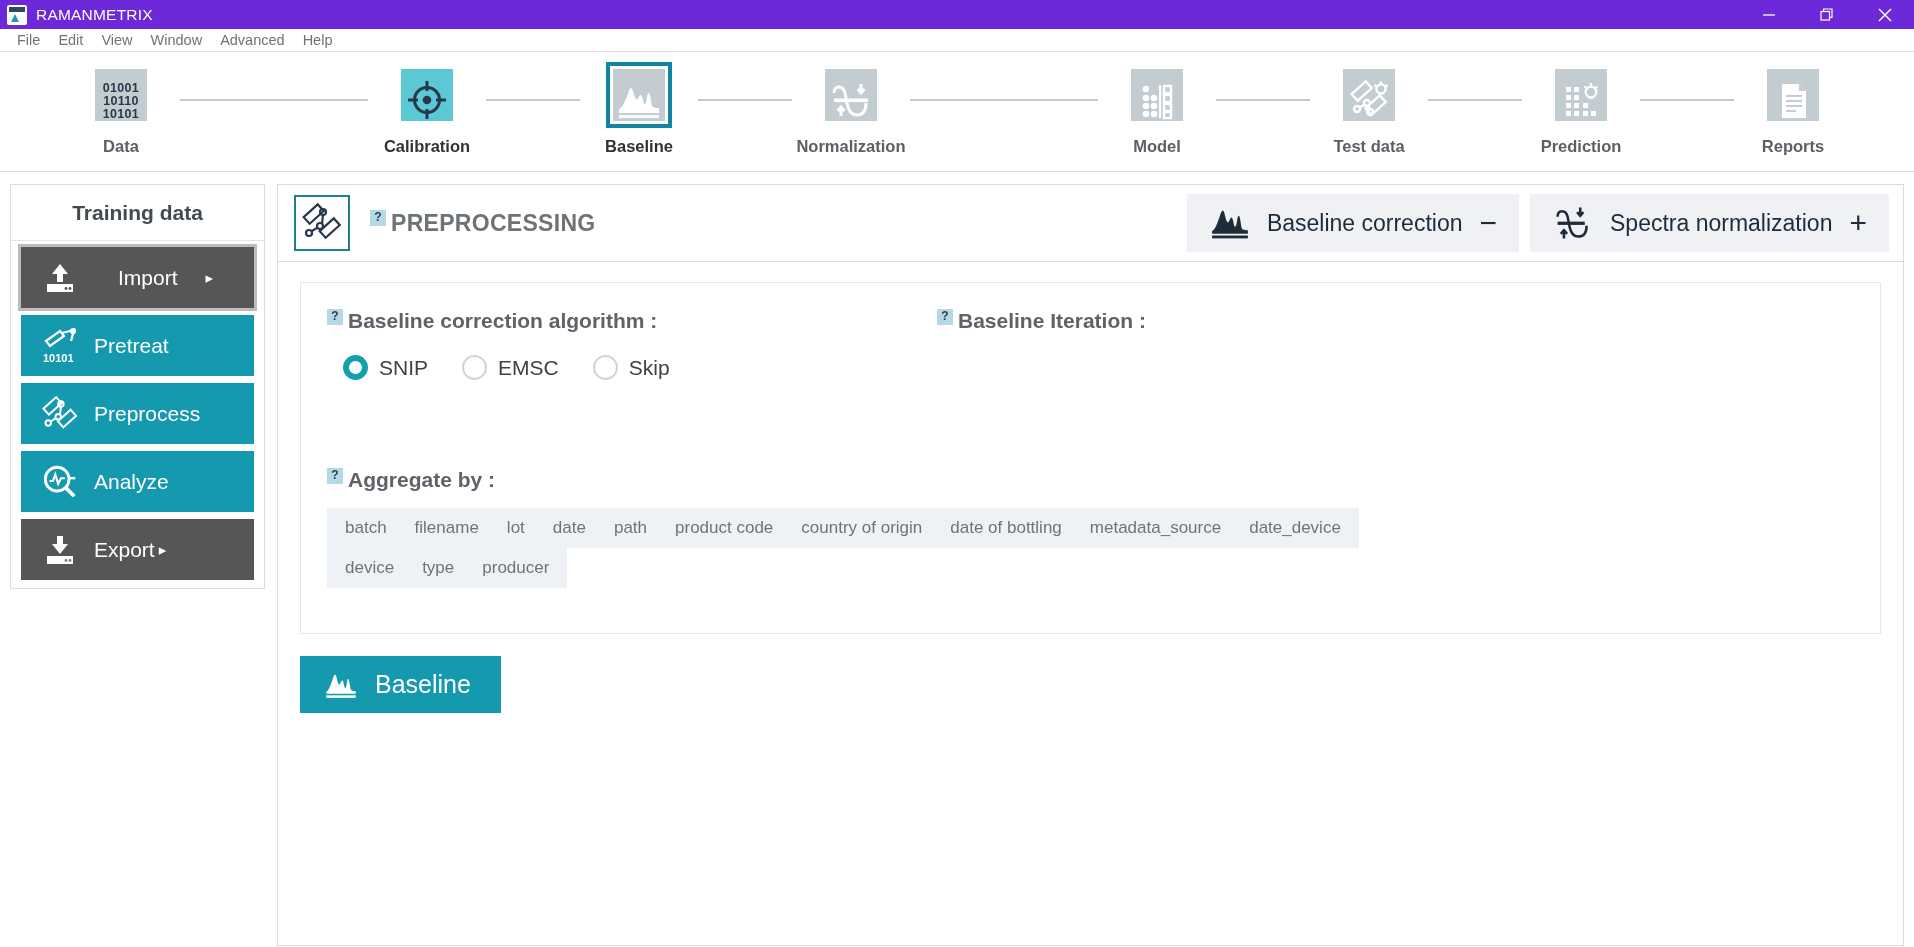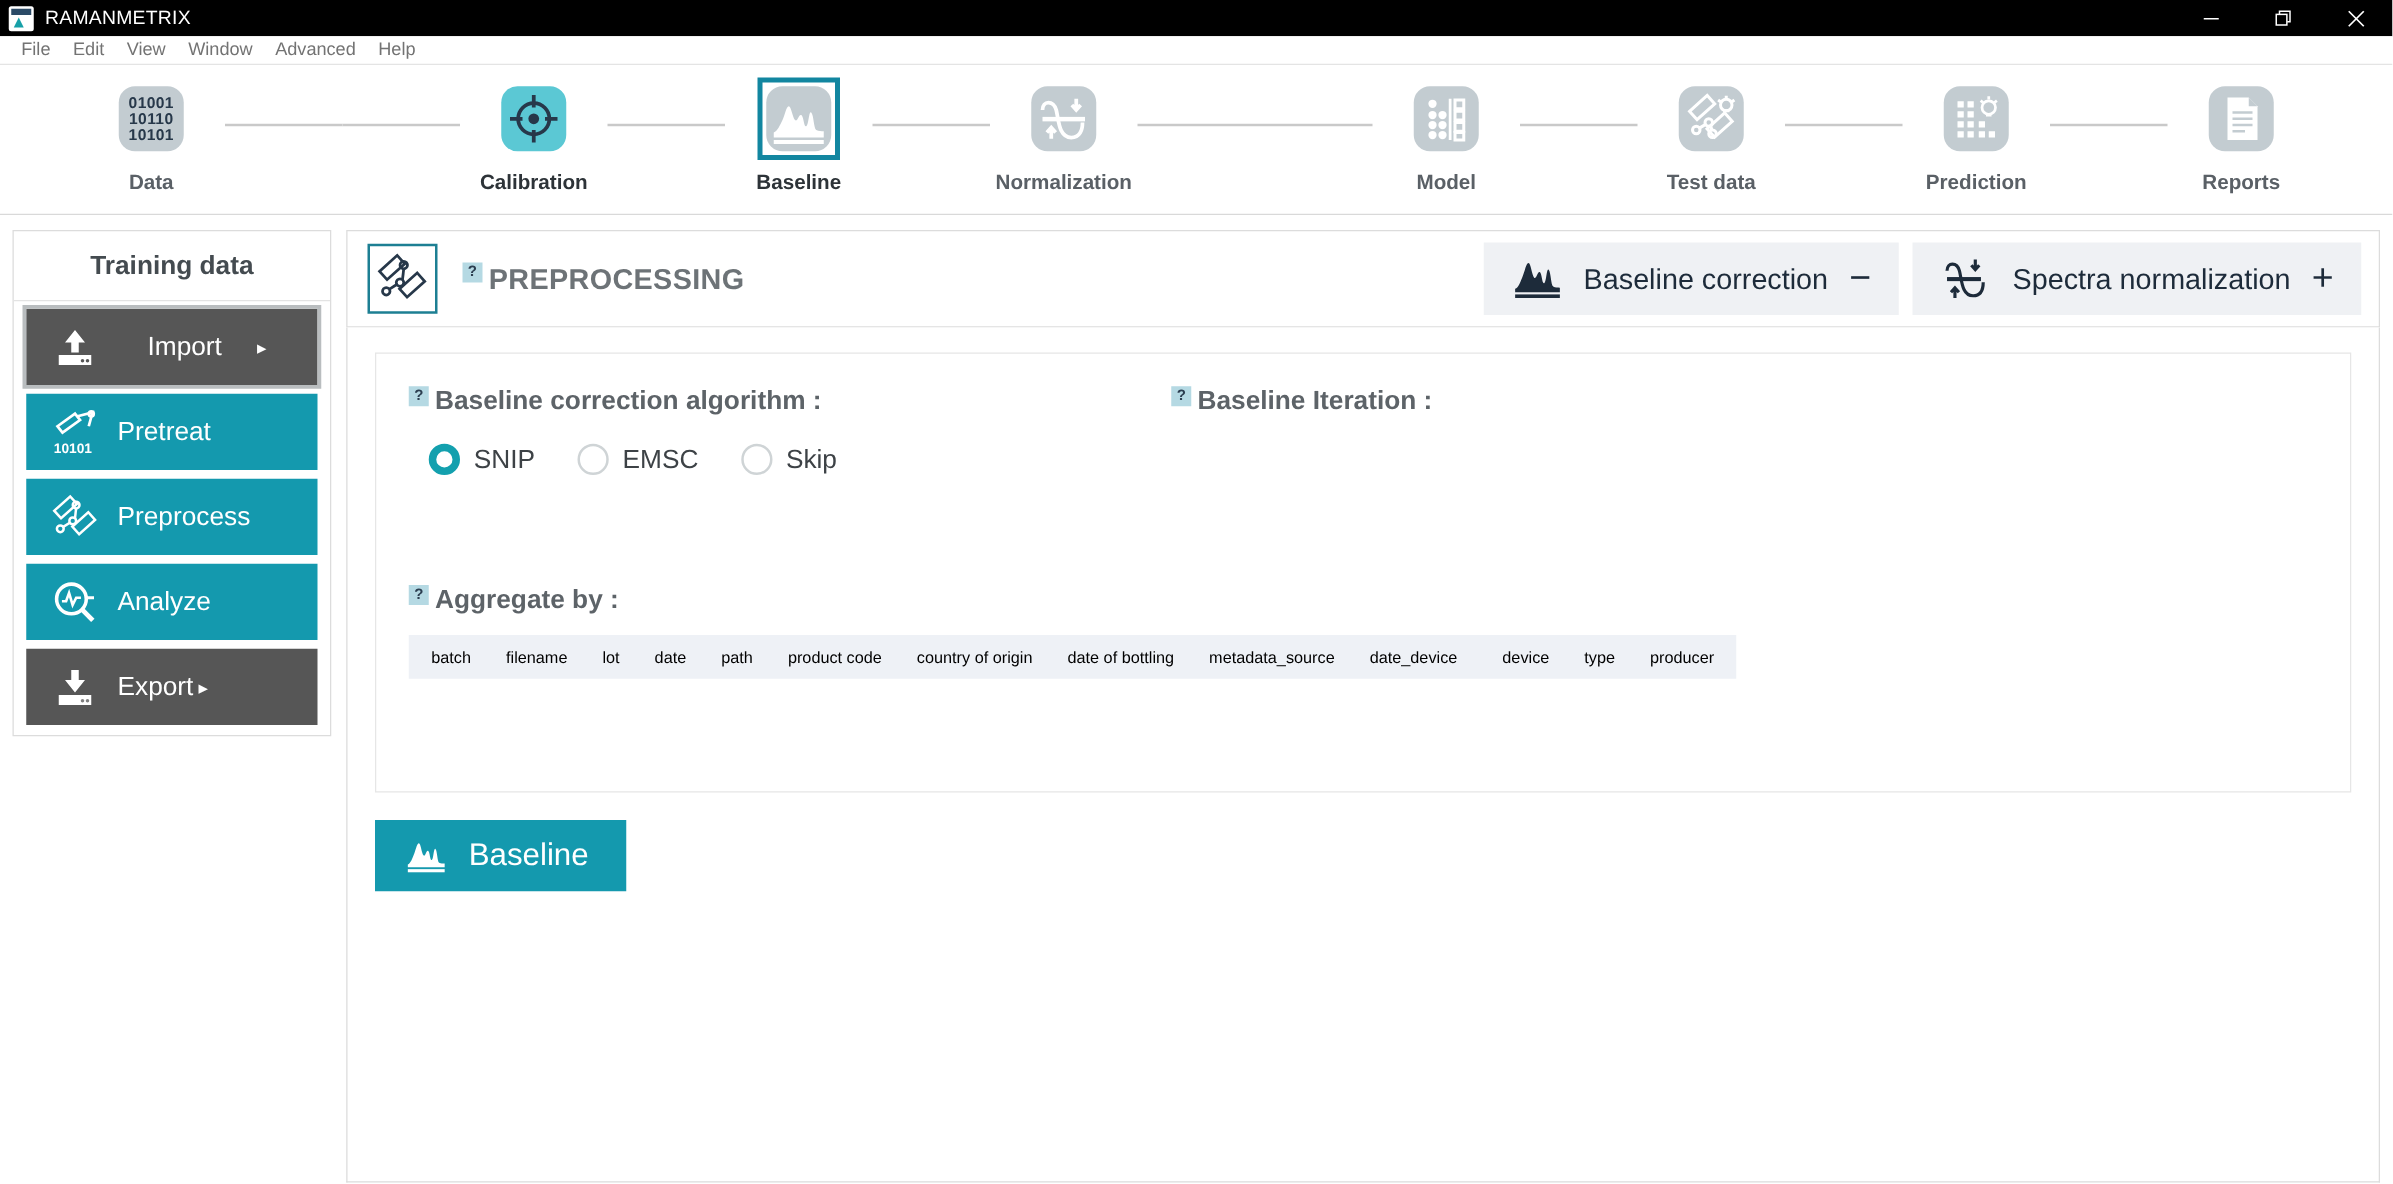--- a/index.html
+++ b/index.html
@@ -6,21 +6,21 @@
   html, body {
     width: 1914px; height: 947px;
     font-family: "Liberation Sans", sans-serif;
     background: #ffffff;
     overflow: hidden;
   }
 
   
   #titlebar {
     height: 29px;
-    background: #000000;
+    background: #6d28d9;
     display: flex;
     align-items: center;
     color: #ffffff;
   }
   #titlebar .app-icon {
     width: 20px; height: 20px;
     margin-left: 7px; margin-right: 9px;
     background: #ffffff;
     border-radius: 2px;
     position: relative;
@@ -85,21 +85,21 @@
     width: 118px;
     flex: 0 0 auto;
   }
   .step .tile-wrap {
     width: 66px; height: 66px;
     display: flex; align-items: center; justify-content: center;
   }
   .step .tile {
     width: 52px; height: 52px;
     background: #c3ccd1;
-    display: flex; align-items: center; justify-content: center; border-radius: 13px;
+    display: flex; align-items: flex-end; justify-content: center;
   }
   .step.teal .tile { background: #5bc8d4; }
   .step.active .tile-wrap {
     border: 4px solid #1286a0;
     background: #ffffff;
     padding: 3px;
   }
   .step.active .tile { width: 100%; height: 100%; }
   .step .label {
     margin-top: 9px;
@@ -359,22 +359,22 @@
     flex-wrap: wrap;
     align-items: flex-start;
     width: 1135px;
   }
   .tag-row {
     background: #eef1f6;
     display: flex;
     padding: 6px 4px;
   }
   .tag {
-    font-size: 13px;
-    color: #000000;
+    font-size: 17px;
+    color: #737373;
     padding: 4px 14px;
   }
 
   
   #run-row { margin-top: 22px; }
   #baseline-run-btn {
     background: #1499ae;
     color: #ffffff;
     display: inline-flex;
     align-items: center;

